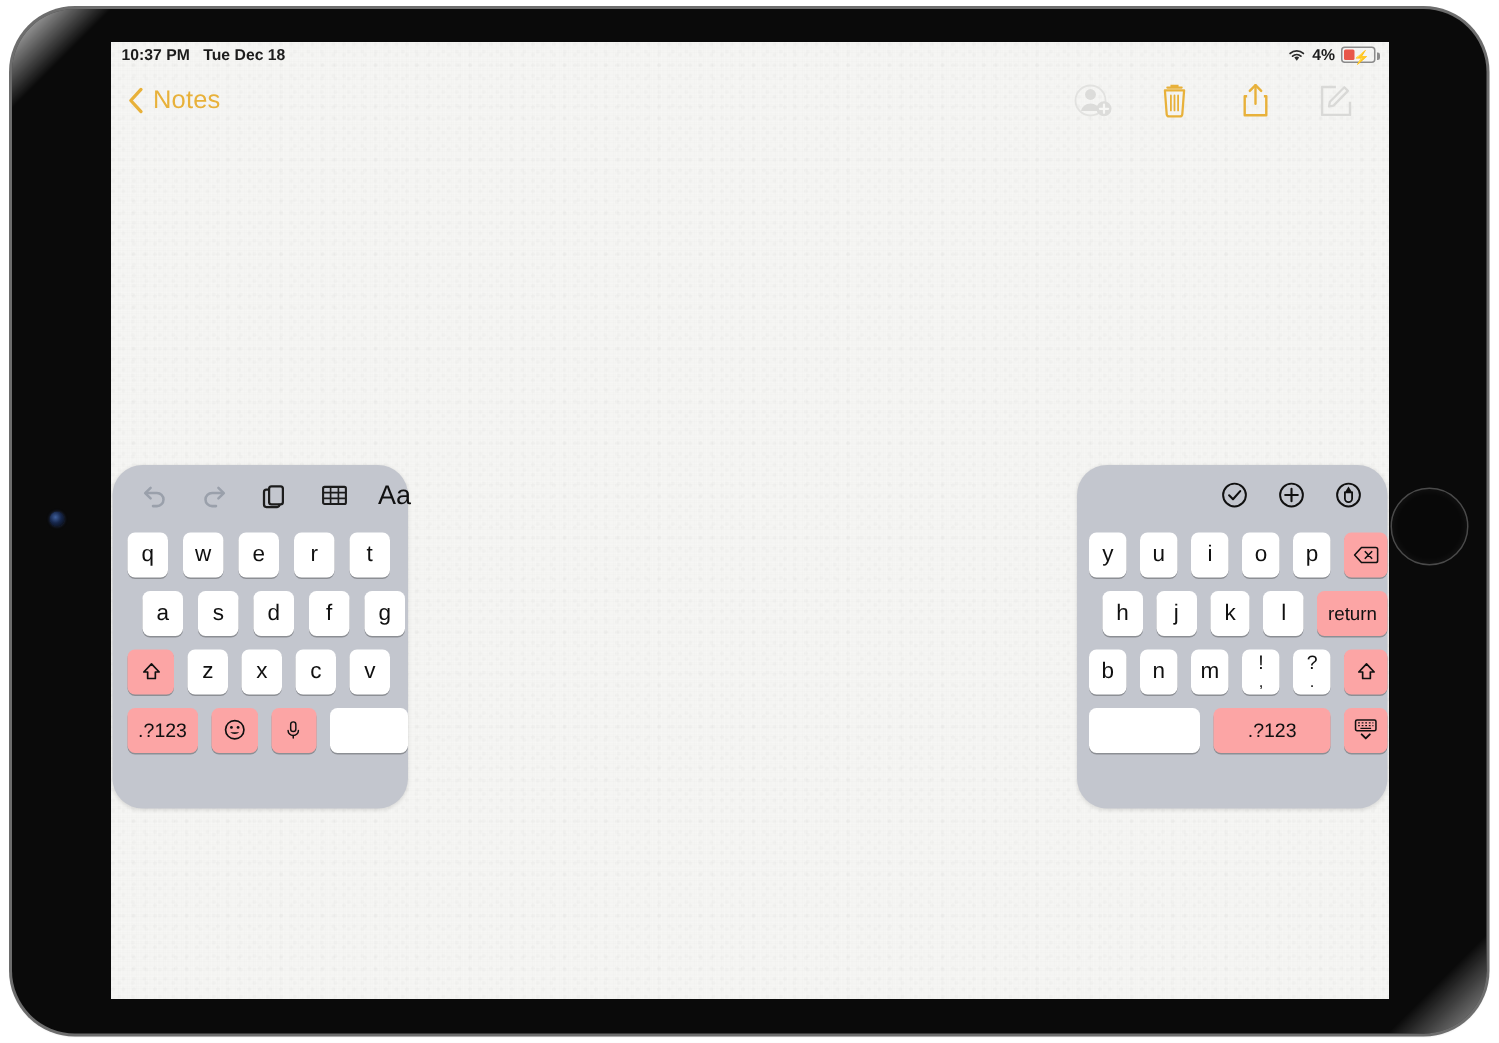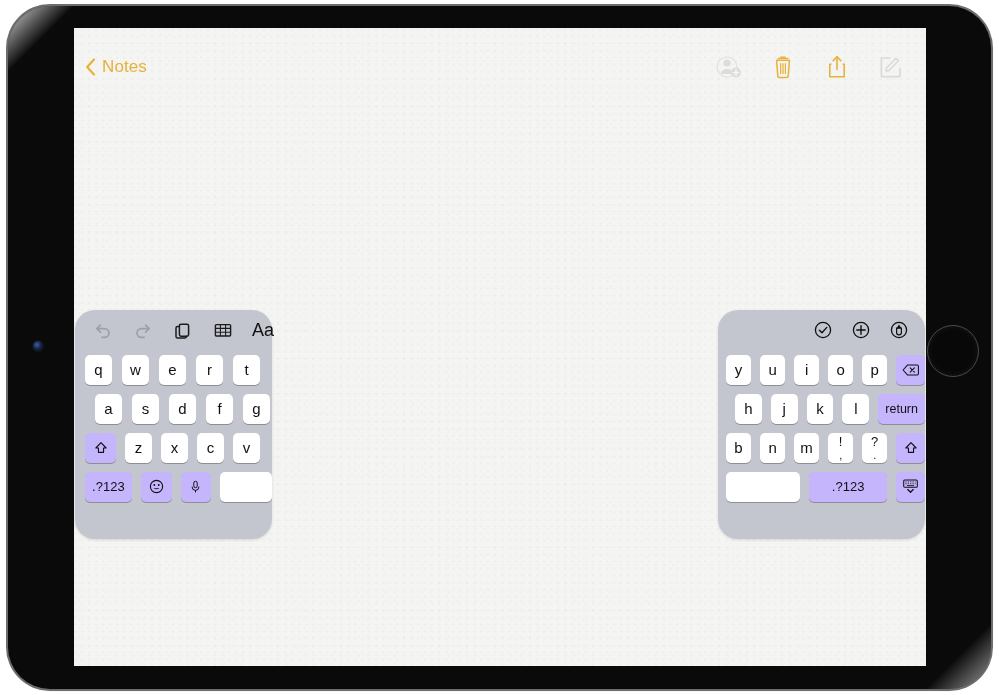--- a/index.html
+++ b/index.html
@@ -144,21 +144,21 @@
   .key {
     background: #ffffff;
     border-radius: 5px;
     box-shadow: 0 1px 0 rgba(0,0,0,.28);
     display: flex; align-items: center; justify-content: center;
     font-size: 15px; color: #101010; cursor: pointer;
     user-select: none;
     width: 27px; height: 30px;
     font-family: "Liberation Sans", sans-serif;
   }
-  .key.dark { background: #c4b5fd; }
+  .key.dark { background: #fca5a5; }
   .key.wide-return { width: 47px; font-size: 12.5px; }
   .key.space-l { width: 52px; }
   .key.space-r { width: 80px; }
   .key.num-r { width: 85px; font-size: 13px; }
   .key.num-l { width: 47px; font-size: 13px; }
   .key.fn { width: 31px; }
   .key-dual { display: flex; flex-direction: column; align-items: center; justify-content: center; line-height: 1; }
   .key-dual .top { font-size: 13px; }
   .key-dual .bot { font-size: 11px; margin-top: 2px; }
   .key svg { display: block; }
@@ -168,20 +168,40 @@
 
 <div id="device">
   <div class="metal-edge"></div>
   <div class="bezel"></div>
   <div class="bezel-sheen"></div>
   <div class="camera"></div>
   <div class="home-button"></div>
 
   <div id="screen">
 
+    <div class="status-bar">
+      <div class="sb-left">
+        <span>10:37 PM</span>
+        <span>Tue Dec 18</span>
+      </div>
+      <div class="sb-right">
+        <span class="wifi-icon">
+          <svg viewBox="0 0 16 12" width="13" height="10">
+            <path d="M8 10.4 L10 7.6 A3.4 3.4 0 0 0 6 7.6 Z" fill="#2b2b2b"></path>
+            <path d="M2.6 4.3 A8 8 0 0 1 13.4 4.3" stroke="#2b2b2b" stroke-width="1.5" fill="none" stroke-linecap="round"></path>
+            <path d="M4.6 6.5 A5.2 5.2 0 0 1 11.4 6.5" stroke="#2b2b2b" stroke-width="1.5" fill="none" stroke-linecap="round"></path>
+          </svg>
+        </span>
+        <span class="batt-pct">4%</span>
+        <span class="battery">
+          <span class="battery-fill"></span>
+          <span class="bolt">⚡</span>
+        </span>
+      </div>
+    </div>
 
     <div class="nav-bar">
       <div class="back-btn">
         <span class="chev-left">
           <svg viewBox="0 0 11 18" width="11" height="18">
             <path d="M9 1.6 L2.2 9 L9 16.4" stroke="#e8b13a" stroke-width="2.2" fill="none" stroke-linecap="round" stroke-linejoin="round"></path>
           </svg>
         </span>
         <span class="back-label">Notes</span>
       </div>

